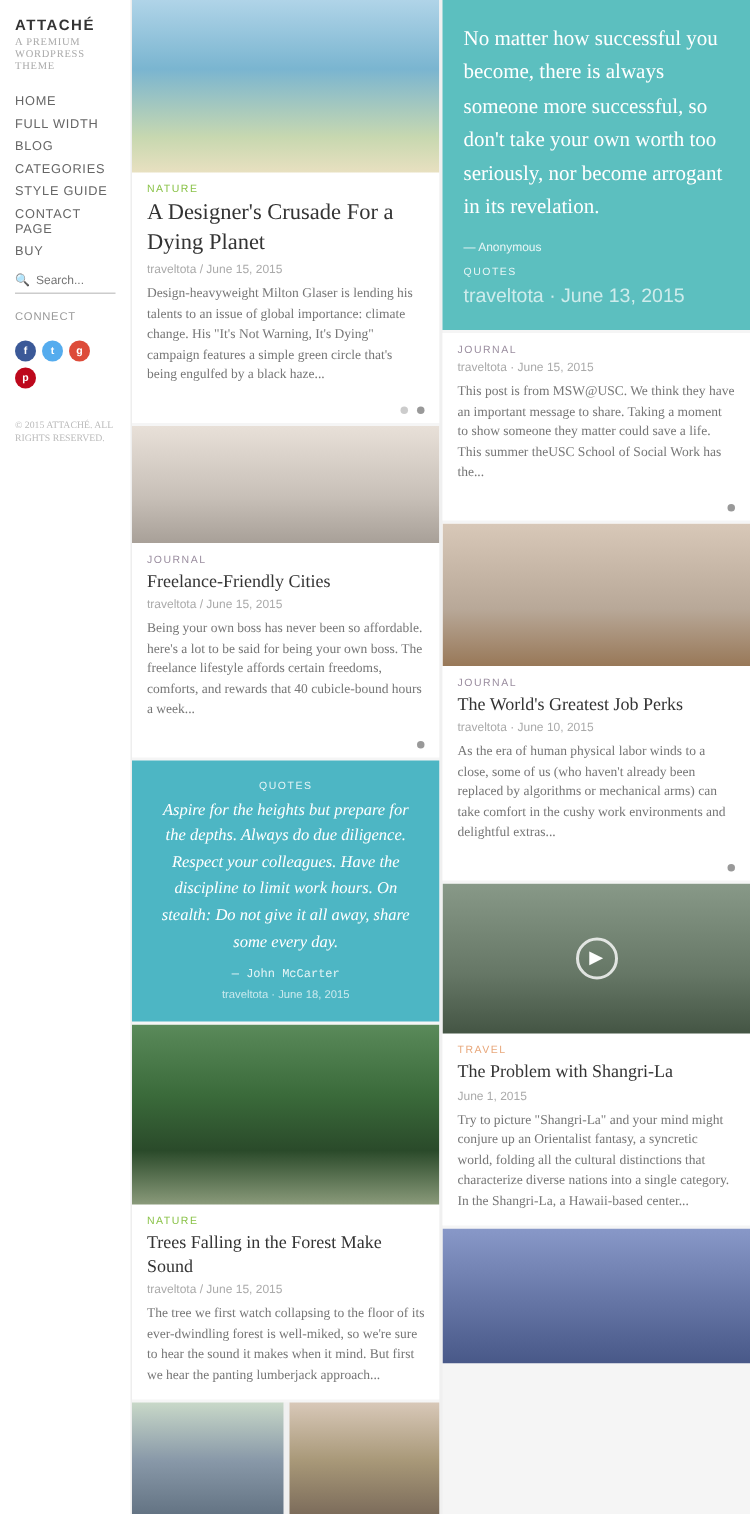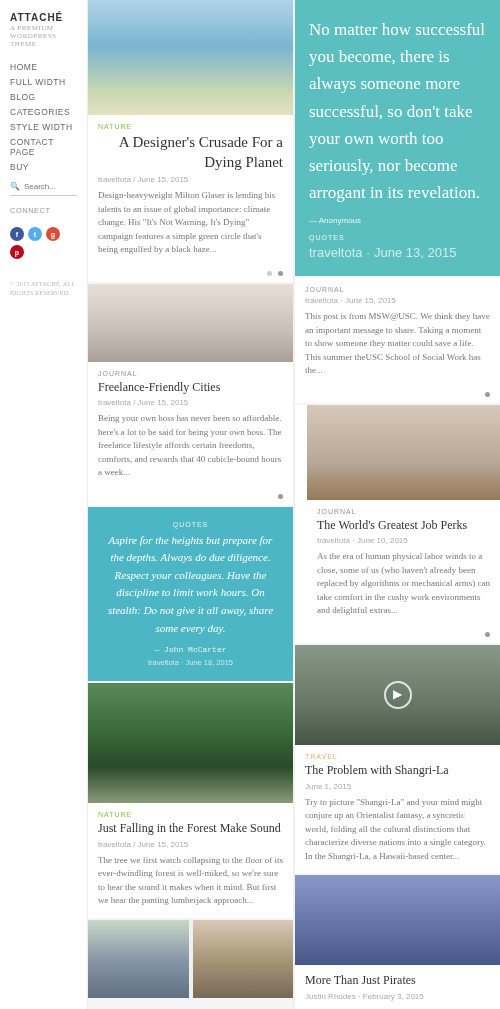--- a/index.html
+++ b/index.html
@@ -33,21 +33,21 @@
     .card-full { background: #fff; margin: 0 0 2px 0; overflow: hidden; width: 100%; }
     .card .card-body { padding: 8px 10px 10px; }
     .card-full .card-body { padding: 8px 10px 10px; }
 
     .card-tag { font-family: Arial, sans-serif; font-size: 7px; letter-spacing: 1px; color: #5cbfbf; text-transform: uppercase; margin-bottom: 3px; }
     .card-tag.nature { color: #8bc34a; }
     .card-tag.journal { color: #9b8ea0; }
     .card-tag.travel { color: #e8a87c; }
 
     .card-title { font-family: Georgia, serif; font-size: 13px; color: #333; line-height: 1.3; margin-bottom: 3px; }
-    .card-title.large { font-size: 15px; text-align: right; }
+    .card-title.large { font-size: 15px; }
     .card-title.small { font-size: 12px; }
     .card-meta { font-family: Arial, sans-serif; font-size: 8px; color: #aaa; margin-bottom: 5px; }
     .card-excerpt { font-family: Georgia, serif; font-size: 9px; color: #777; line-height: 1.5; }
 
     .card-footer { display: flex; justify-content: flex-end; align-items: center; padding: 4px 10px 6px; gap: 6px; }
     .dot { width: 5px; height: 5px; border-radius: 50%; background: #ccc; }
     .dot.active { background: #999; }
 
     
     .quote-card { padding: 14px; text-align: center; }
@@ -56,21 +56,21 @@
     .quote-attr { font-family: Liberation Mono, monospace; font-size: 8px; opacity: 0.85; margin-bottom: 4px; }
     .quote-meta { font-family: Arial, sans-serif; font-size: 7.5px; opacity: 0.7; }
     .quote-tag { font-family: Arial, sans-serif; font-size: 7px; letter-spacing: 1px; color: #fff; text-transform: uppercase; opacity: 0.85; margin-bottom: 4px; }
 
     
     .video-card { position: relative; background: #555; height: 100px; overflow: hidden; }
     .video-card .play-btn { position: absolute; top: 50%; left: 50%; transform: translate(-50%, -50%); width: 28px; height: 28px; border-radius: 50%; border: 2px solid rgba(255,255,255,0.8); display: flex; align-items: center; justify-content: center; color: #fff; font-size: 12px; }
 
     
     .right-top-quote { background: #5cbfbf; padding: 16px 14px; color: #fff; }
-    .right-top-quote .q-text { font-family: Georgia, serif; font-size: 17px; line-height: 1.6; margin-bottom: 10px; font-style: normal; }
+    .right-top-quote .q-text { font-family: Georgia, serif; font-size: 14px; line-height: 1.6; margin-bottom: 10px; font-style: normal; }
     .right-top-quote .q-attr { font-family: Arial, sans-serif; font-size: 8px; opacity: 0.85; margin-bottom: 3px; }
     .right-top-quote .q-meta { font-family: Arial, sans-serif; font-size: 13px; opacity: 0.7; }
 
     
     .img-short { width: 100%; height: 80px; object-fit: cover; display: block; }
     .img-medium { width: 100%; height: 100px; object-fit: cover; display: block; }
     .img-hero { width: 100%; height: 115px; object-fit: cover; display: block; }
 
     
     .placeholder-img { display: block; width: 100%; }
@@ -98,21 +98,21 @@
   <div class="sidebar">
     <div class="logo">
       <div class="brand">ATTACHÉ</div>
       <div class="tagline">A PREMIUM WORDPRESS THEME</div>
     </div>
     <nav>
       <a href="#">HOME</a>
       <a href="#">FULL WIDTH</a>
       <a href="#">BLOG</a>
       <a href="#">CATEGORIES</a>
-      <a href="#">STYLE WIDTH</a>
+      <a href="#">STYLE GUIDE</a>
       <a href="#">CONTACT PAGE</a>
       <a href="#">BUY</a>
     </nav>
     <div class="search">
       <span style="font-size:8px;color:#aaa;">🔍</span>
       <input type="text" placeholder="Search..." style="">
     </div>
     <div class="connect">
       <div class="connect-label">CONNECT</div>
       <div class="social-icons">
@@ -162,21 +162,21 @@
           <div class="quote-tag">QUOTES</div>
           <div class="quote-text">Aspire for the heights but prepare for the depths. Always do due diligence. Respect your colleagues. Have the discipline to limit work hours. On stealth: Do not give it all away, share some every day.</div>
           <div class="quote-attr">— John McCarter</div>
           <div class="quote-meta">traveltota · June 18, 2015</div>
         </div>
 
         <div class="card">
           <div class="placeholder-img bg-forest img-medium" style="height:120px;"></div>
           <div class="card-body">
             <div class="card-tag nature">NATURE</div>
-            <div class="card-title small">Just Falling in the Forest Make Sound</div>
+            <div class="card-title small">Trees Falling in the Forest Make Sound</div>
             <div class="card-meta">traveltota / June 15, 2015</div>
             <div class="card-excerpt">The tree we first watch collapsing to the floor of its ever-dwindling forest is well-miked, so we're sure to hear the sound it makes when it mind. But first we hear the panting lumberjack approach...</div>
           </div>
         </div>
 
         <div class="two-col">
           <div class="col" style="border-right: 2px solid #f0f0f0;">
             <div class="placeholder-img bg-asia" style="height:78px;"></div>
 
           </div>
@@ -202,21 +202,21 @@
           <div class="card-body">
             <div class="card-tag journal">JOURNAL</div>
             <div class="card-meta">traveltota · June 15, 2015</div>
             <div class="card-excerpt">This post is from MSW@USC. We think they have an important message to share. Taking a moment to show someone they matter could save a life. This summer theUSC School of Social Work has the...</div>
           </div>
           <div class="card-footer">
             <div class="dot active"></div>
           </div>
         </div>
 
-        <div class="card" style="margin-top:2px;padding-left:12px;">
+        <div class="card" style="margin-top:2px;">
           <div class="placeholder-img bg-hands" style="height:95px;"></div>
           <div class="card-body">
             <div class="card-tag journal">JOURNAL</div>
             <div class="card-title small">The World's Greatest Job Perks</div>
             <div class="card-meta">traveltota · June 10, 2015</div>
             <div class="card-excerpt">As the era of human physical labor winds to a close, some of us (who haven't already been replaced by algorithms or mechanical arms) can take comfort in the cushy work environments and delightful extras...</div>
           </div>
           <div class="card-footer">
             <div class="dot active"></div>
           </div>
@@ -229,24 +229,19 @@
           <div class="card-body">
             <div class="card-tag travel">TRAVEL</div>
             <div class="card-title small">The Problem with Shangri-La</div>
             <div class="card-meta">June 1, 2015</div>
             <div class="card-excerpt">Try to picture "Shangri-La" and your mind might conjure up an Orientalist fantasy, a syncretic world, folding all the cultural distinctions that characterize diverse nations into a single category. In the Shangri-La, a Hawaii-based center...</div>
           </div>
         </div>
 
         <div class="card" style="margin-top:2px;">
           <div class="placeholder-img bg-pirates" style="height:90px;"></div>
-          <div class="card-body">
-            <div class="card-title small">More Than Just Pirates</div>
-            <div class="card-meta">Justin Rhodes · February 3, 2015</div>
-            <div class="card-excerpt">The Caribbean offers some of the</div>
-          </div>
         </div>
 
       </div>
     </div>
 
   </div>
 </div>
 
 </body></html>

